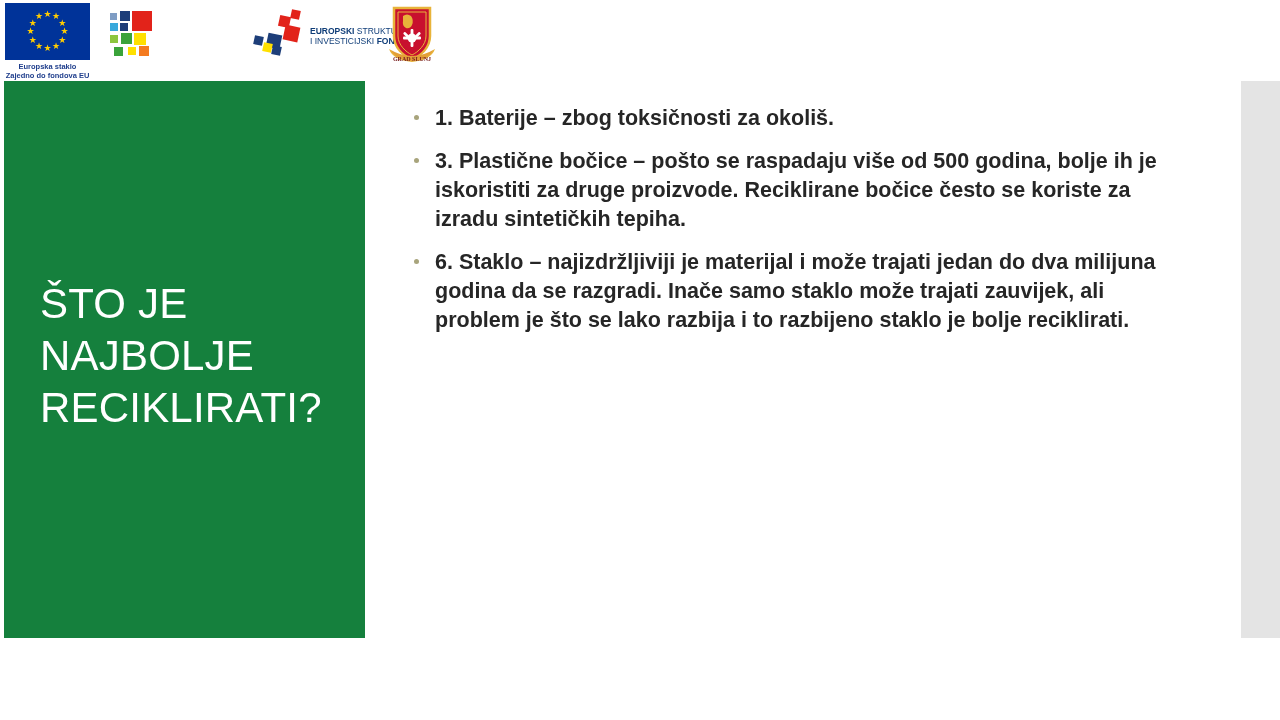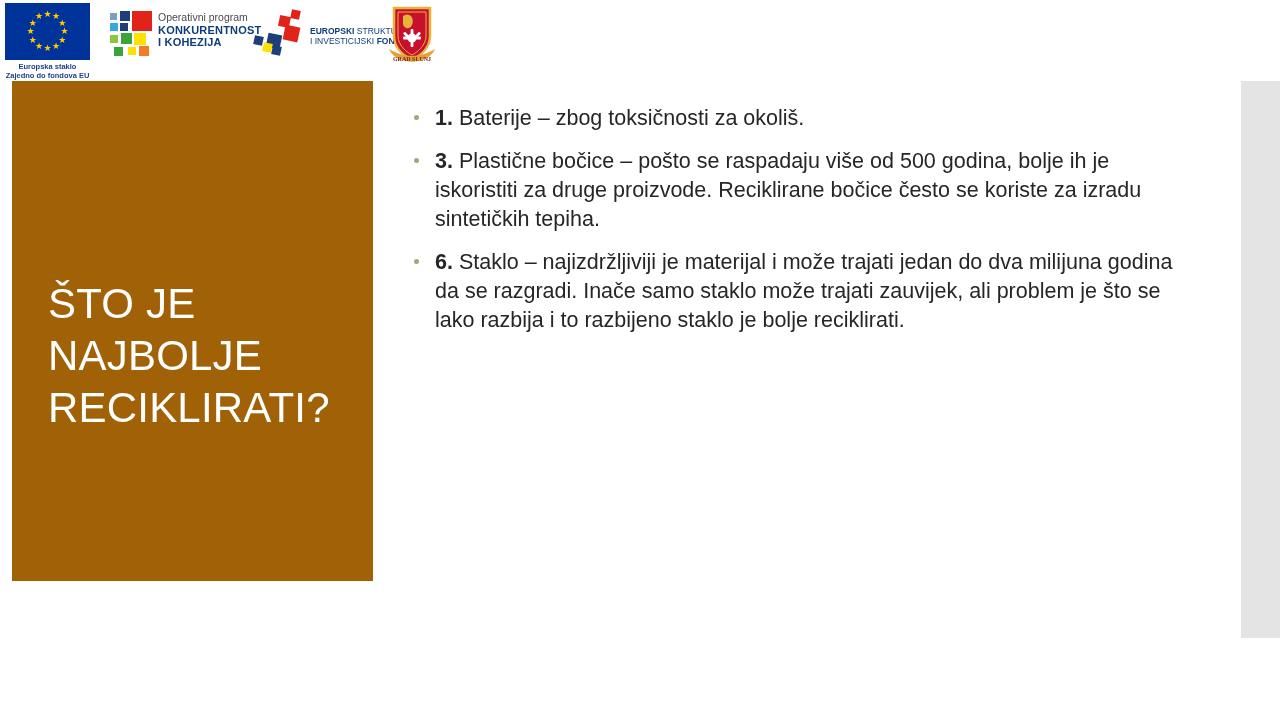--- a/index.html
+++ b/index.html
@@ -120,24 +120,24 @@
   .coa-logo {
     position: absolute;
     left: 386px; top: 4px;
     width: 52px;
     height: 62px;
   }
 
   
   .title-panel {
     position: absolute;
-    left: 12px; top: 81px;
+    left: 4px; top: 81px;
     width: 361px;
-    height: 500px;
-    background: #a16207;
+    height: 557px;
+    background: #15803d;
   }
   .title-text {
     position: absolute;
     left: 36px;
     top: 197px;
     width: 310px;
     color: #ffffff;
     font-size: 42px;
     line-height: 52px;
     font-weight: normal;
@@ -177,21 +177,21 @@
     left: 4px;
     top: 11px;
     width: 5px;
     height: 5px;
     border-radius: 50%;
     background: #A8A47C;
   }
   .bullet-num {
     font-weight: bold;
   }
-  .bullet-body { font-weight: normal; }
+  .bullet-body { font-weight: bold; }
 </style>
 </head>
 <body>
 
 <div id="slide">
 
   <div class="logo-band">
 
     <div class="eu-logo">
       <div class="eu-flag" id="euflag">
@@ -221,25 +221,20 @@
         <div class="sq" style="left:24px; top:0px;  width:20px; height:20px; background:#e2231a;"></div>
         <div class="sq" style="left:2px;  top:12px; width:8px;  height:8px;  background:#39a9dc;"></div>
         <div class="sq" style="left:12px; top:12px; width:8px;  height:8px;  background:#1d3e79;"></div>
         <div class="sq" style="left:2px;  top:24px; width:8px;  height:8px;  background:#8cc63e;"></div>
         <div class="sq" style="left:13px; top:22px; width:11px; height:11px; background:#3aa33a;"></div>
         <div class="sq" style="left:26px; top:22px; width:12px; height:12px; background:#ffe000;"></div>
         <div class="sq" style="left:6px;  top:36px; width:9px;  height:9px;  background:#3aa33a;"></div>
         <div class="sq" style="left:20px; top:36px; width:8px;  height:8px;  background:#ffe000;"></div>
         <div class="sq" style="left:31px; top:35px; width:10px; height:10px; background:#f47b20;"></div>
       </div>
-      <div class="opk-text">
-        <div class="opk-l1">Operativni program</div>
-        <div class="opk-l2">KONKURENTNOST</div>
-        <div class="opk-l3">I KOHEZIJA</div>
-      </div>
     </div>
 
     <div class="esi-logo">
       <div class="esi-squares">
         <div class="sq" style="left:41px; top:0px;  width:9px;  height:9px;  background:#e2231a; transform:rotate(12deg);"></div>
         <div class="sq" style="left:29px; top:6px;  width:11px; height:11px; background:#e2231a; transform:rotate(12deg);"></div>
         <div class="sq" style="left:34px; top:16px; width:15px; height:15px; background:#e2231a; transform:rotate(12deg);"></div>
         <div class="sq" style="left:17px; top:24px; width:14px; height:14px; background:#1d3e79; transform:rotate(12deg);"></div>
         <div class="sq" style="left:4px;  top:26px; width:9px;  height:9px;  background:#1d3e79; transform:rotate(12deg);"></div>
         <div class="sq" style="left:13px; top:33px; width:9px;  height:9px;  background:#ffe000; transform:rotate(12deg);"></div>

